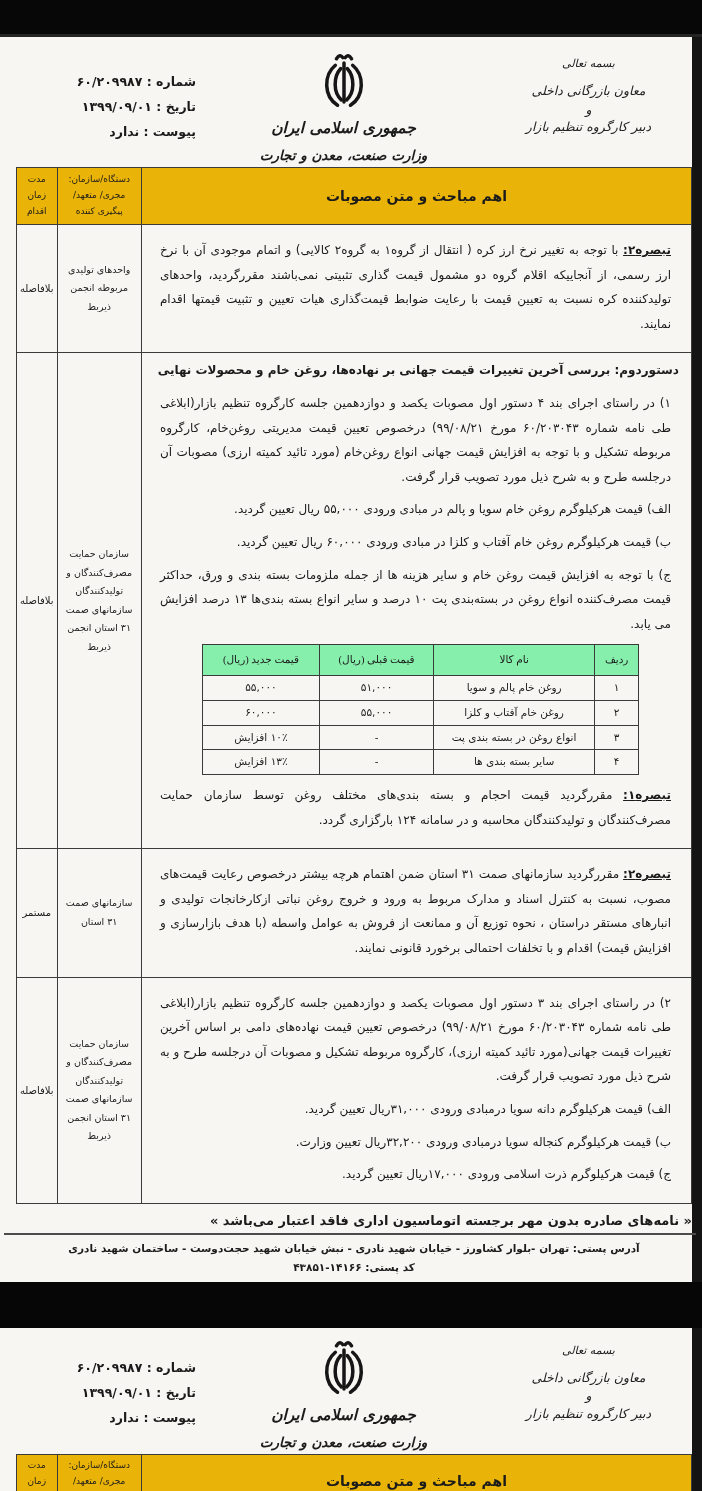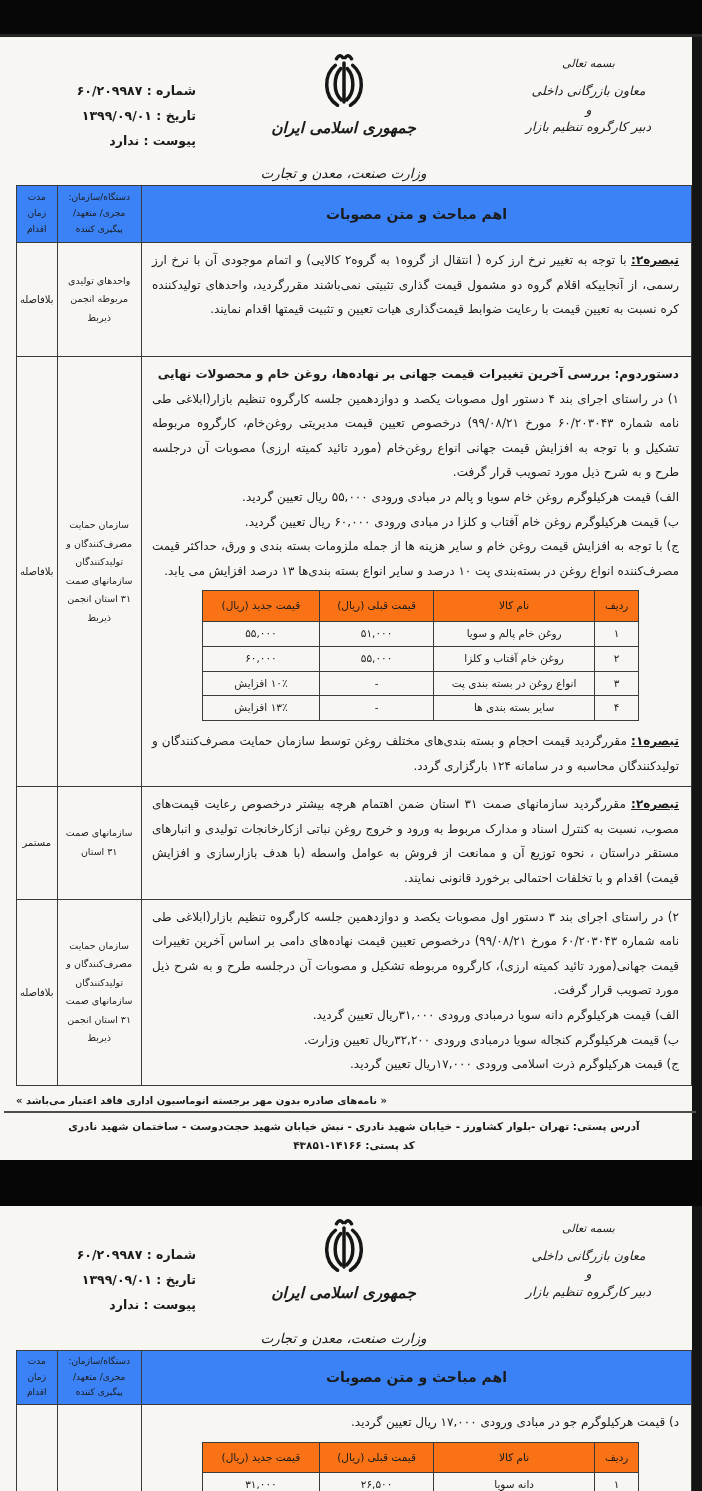--- a/index.html
+++ b/index.html
@@ -12,50 +12,50 @@
 
   
   .letterhead{display:flex;align-items:stretch;padding:8px 6px 4px 0;}
   .callig{width:195px;text-align:center;font-style:italic;padding-top:8px;color:#222;}
   .besmele{font-size:11px;margin-bottom:10px;}
   .sal{font-size:12.5px;line-height:1.8;}
   .sal-vav{line-height:1.1;}
   .emblem-wrap{flex:1;text-align:center;padding-top:2px;}
   svg.emblem{width:54px;height:62px;}
   .country{font-size:15.5px;font-weight:bold;font-style:italic;margin-top:2px;}
-  .ministry{font-size:13.5px;font-weight:normal;font-style:italic;margin-top:28px;text-align:center;}
+  .ministry{font-size:13.5px;font-weight:bold;font-style:italic;margin-top:10px;text-align:center;}
   .meta{width:178px;font-weight:bold;font-size:12.5px;display:flex;flex-direction:column;
         justify-content:center;gap:10px;padding-left:2px;}
   .meta-row{white-space:nowrap;}
 
   
   table.main{width:100%;border-collapse:collapse;table-layout:fixed;}
   table.main th,table.main td{border:1.6px solid #3b3b3b;}
   .c-content{width:81.5%;} .c-org{width:12.5%;} .c-dur{width:6%;}
-  table.main thead th{background:#3b82f6;}
+  table.main thead th{background:#eab308;}
   .h-main{font-size:14px;font-weight:bold;padding:13px 6px;height:30px;}
   .h-org,.h-dur{font-size:9px;font-weight:normal;line-height:1.75;padding:3px 2px;}
   .cell-content{padding:5px 12px 8px 10px;font-size:12px;line-height:2.05;text-align:justify;
                 vertical-align:top;}
   .cell-org{font-size:9.5px;text-align:center;line-height:1.95;padding:4px 3px;vertical-align:middle;}
   .cell-dur{font-size:10px;text-align:center;vertical-align:middle;}
   .r1 .cell-content{height:100px;} .r3 .cell-content{height:84px;} .r4 .cell-content{height:136px;}
-  .para{margin:0;}
+  .para{margin:8px;}
   .title{margin:0;font-weight:bold;}
   .lead{font-weight:bold;text-decoration:underline;}
 
   
   table.price{width:83%;margin:7px 40px 8px auto;border-collapse:collapse;table-layout:fixed;}
   table.price th,table.price td{border:1.4px solid #3b3b3b;text-align:center;font-size:10.5px;
         padding:4px 3px;line-height:1.5;}
-  table.price thead th{background:#f97316;font-weight:normal;padding:7px 3px;}
+  table.price thead th{background:#86efac;font-weight:normal;padding:7px 3px;font-family:Liberation Serif, serif;}
   .pc-no{width:10%;} .pc-name{width:37%;} .pc-old{width:26%;} .pc-new{width:27%;}
 
   
-  .stamp{text-align:left;font-size:10px;font-weight:bold;margin:9px 0 5px;}
+  .stamp{text-align:right;font-size:13px;font-weight:bold;margin:9px 0 5px;}
   .rule{height:2px;background:#4c4c4c;margin:0 -4px 7px -12px;}
   .address{text-align:center;font-size:10.5px;font-weight:bold;}
   .postal{text-align:center;font-size:10.5px;font-weight:bold;margin-top:7px;padding-bottom:9px;}
 
   
   .page2{height:372px;overflow:hidden;}
   .page2 .letterhead{padding-top:4px;}
   .page2 .h-main{padding:10px 6px;height:26px;}
   .page2 .cell-org{vertical-align:top;padding-top:116px;}
   .page2 .cell-dur{vertical-align:top;padding-top:132px;}

